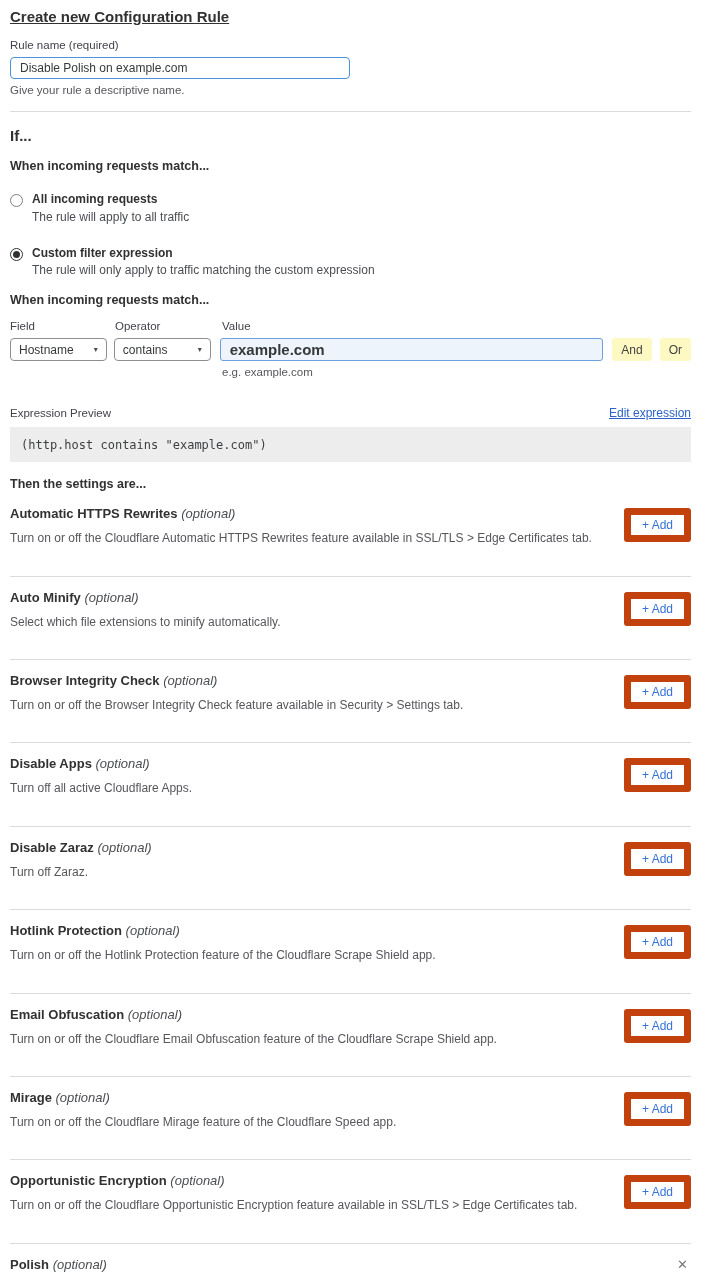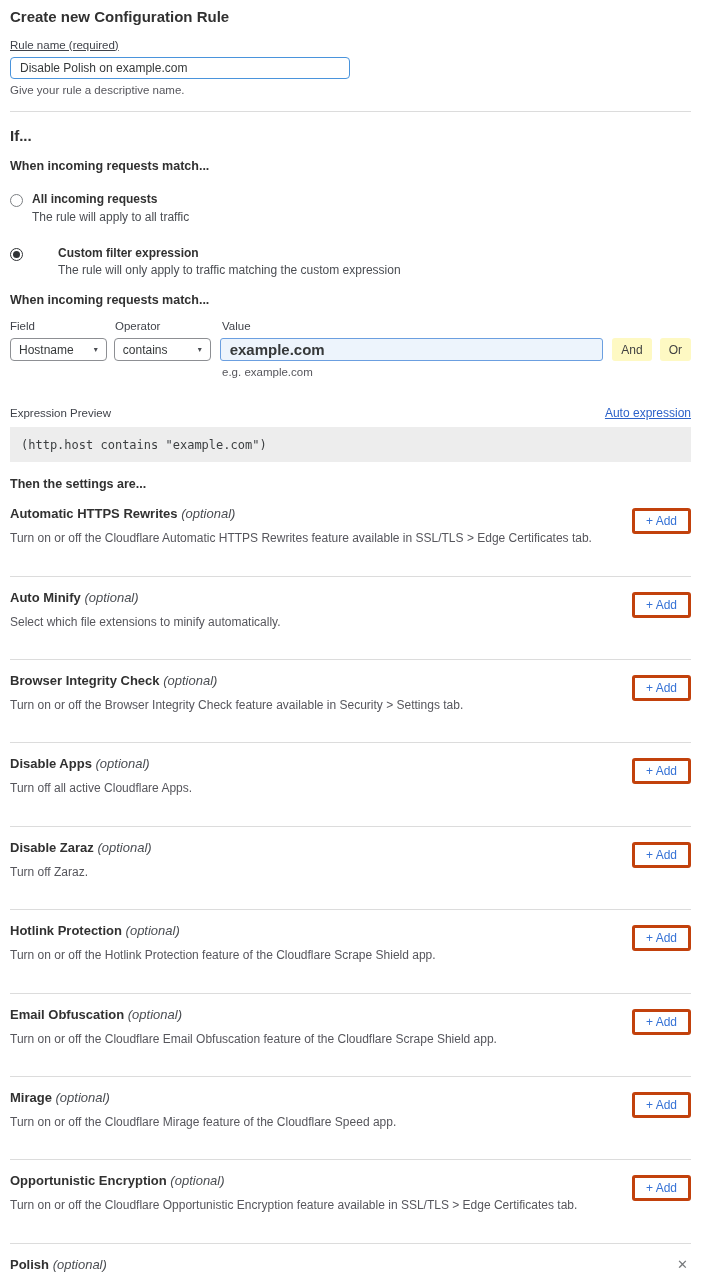--- a/index.html
+++ b/index.html
@@ -5,38 +5,38 @@
   * { box-sizing: border-box; margin: 0; padding: 0; }
   html, body { background: #fff; }
   body {
     width: 705px; height: 1272px; overflow: hidden;
     font-family: "Liberation Sans", sans-serif;
     color: #36393a;
     -webkit-font-smoothing: antialiased;
   }
   .container { padding: 9px 14px 0 10px; }
 
-  .page-title { font-size: 15px; font-weight: bold; color: #313131; line-height: 1.1; }
-
-  .field-label { font-size: 11.5px; color: #40434a; margin-top: 13px; text-decoration: underline; }
+  .page-title { font-size: 15px; font-weight: bold; color: #313131; line-height: 1.1; text-decoration: underline; }
+
+  .field-label { font-size: 11.5px; color: #40434a; margin-top: 13px; }
   .rule-name-input {
     display: block; width: 340px; height: 22px; margin-top: 6px;
     border: 1px solid #4a94dc; border-radius: 4px; padding: 0 9px;
     font-family: "Liberation Sans", sans-serif; font-size: 12px; color: #36393a;
     outline: none; background: #fff;
   }
   .helper-text { font-size: 11.5px; color: #56565c; margin-top: 5px; }
 
   hr.divider { border: none; border-top: 1px solid #dcdcdc; margin-top: 15px; }
 
   .if-heading { font-size: 15px; font-weight: bold; color: #313131; margin-top: 16px; line-height: 1.1; }
   .match-heading { font-size: 12.5px; font-weight: bold; color: #313131; margin-top: 15px; }
 
   .radio-row { display: flex; margin-top: 20px; }
-  .radio-row + .radio-row { margin-top: 22px; gap: 26px; }
+  .radio-row + .radio-row { margin-top: 22px; }
   .radio-circle {
     flex: 0 0 auto; width: 13px; height: 13px; margin-top: 1px;
     border: 1px solid #7c7f83; border-radius: 50%; background: #fff;
     display: inline-flex; align-items: center; justify-content: center;
   }
   .radio-circle.selected { border-color: #303336; }
   .radio-circle.selected::after {
     content: ""; width: 7px; height: 7px; border-radius: 50%; background: #303336;
   }
   .radio-texts { margin-left: 9px; }
@@ -83,21 +83,21 @@
   .then-heading { font-size: 12.5px; font-weight: bold; color: #313131; margin-top: 15px; }
 
   .settings-list { margin-top: 2px; }
   .setting-section { position: relative; padding: 13px 0 30px 0; border-bottom: 1px solid #dcdcdc; }
   .setting-title-row { font-size: 13px; }
   .setting-title { font-weight: bold; color: #313131; }
   .optional-label { font-weight: normal; color: #4a4d52; font-style: italic; }
   .setting-desc { font-size: 12px; color: #56565c; margin-top: 10px; line-height: 1.2; }
   .add-button {
     position: absolute; right: 0; top: 15px;
-    background: #fff; border: 3px solid #c2410c; border-radius: 3px;
+    background: #fff; border: 7px solid #c2410c; border-radius: 3px;
     color: #3572d6; font-family: "Liberation Sans", sans-serif; font-size: 12px;
     padding: 3px 11px; cursor: pointer;
   }
 
   .polish-section { position: relative; padding: 13px 0 0 0; }
   .close-icon {
     position: absolute; right: 3px; top: 14px;
     font-size: 13px; color: #76797c; cursor: pointer; line-height: 1;
   }
 </style>
@@ -151,21 +151,21 @@
       <span class="caret">▾</span>
     </div>
     <input class="value-input" type="text" value="example.com" style="">
     <button class="conj-button">And</button>
     <button class="conj-button">Or</button>
   </div>
   <div class="eg-helper">e.g. example.com</div>
 
   <div class="preview-header">
     <div class="preview-label">Expression Preview</div>
-    <a class="edit-link">Auto expression</a>
+    <a class="edit-link">Edit expression</a>
   </div>
   <div class="code-block">(http.host contains "example.com")</div>
 
   <div class="then-heading">Then the settings are...</div>
 
   <div class="settings-list">
 
     <div class="setting-section">
       <div class="setting-title-row">
         <span class="setting-title">Automatic HTTPS Rewrites</span>

